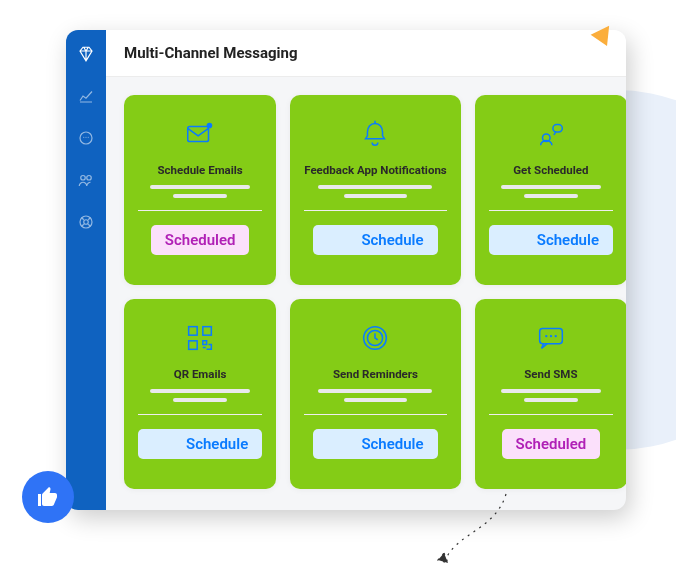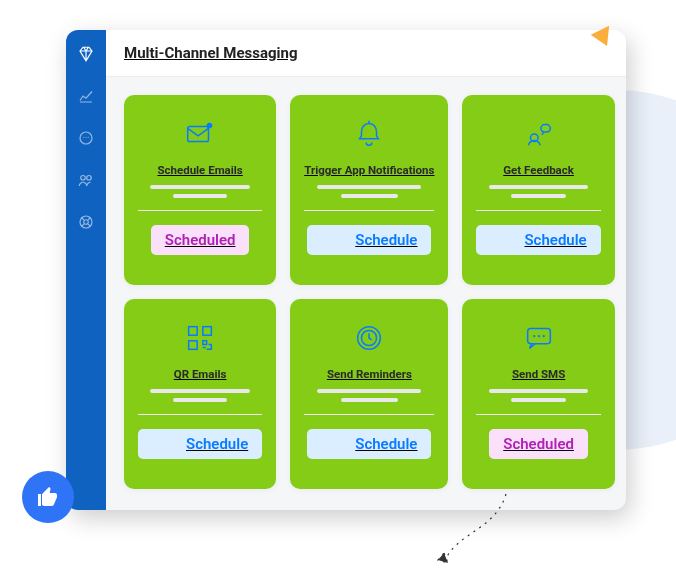--- a/index.html
+++ b/index.html
@@ -88,21 +88,20 @@
     opacity: 0.55;
     display:flex; align-items:center; justify-content:center;
   }
   .sidebar .nav-icon svg { width:18px; height:18px; stroke:#fff; fill:none; stroke-width:1.6; }
   .sidebar .nav-icon.active { opacity: 1; }
   .main {
     flex: 1;
     display: flex;
     flex-direction: column;
     min-width: 0;
-    text-decoration: underline;
   }
   .header {
     background: #fff;
     padding: 14px 18px;
     font-weight: 700;
     font-size: 15px;
     color: #222;
     border-bottom: 1px solid #ececec;
   }
   .grid {
@@ -233,39 +232,39 @@
       </div>
 
       <div class="card">
         <div class="icon-box">
           <svg viewBox="0 0 36 36">
               <path d="M18 7c-5 0-8 4-8 9v4l-2 3h20l-2-3v-4c0-5-3-9-8-9z"></path>
               <path d="M18 7V4"></path>
               <path d="M15 27a3 3 0 006 0"></path>
             </svg>
         </div>
-        <div class="title">Trigger App Notifications</div>
+        <div class="title">Feedback App Notifications</div>
         <div class="ph-lines">
             <div class="line"></div>
             <div class="line short"></div>
           </div>
         <div class="divider"></div>
         <div class="badge blue">Schedule</div>
       </div>
 
       <div class="card">
         <div class="icon-box">
           <svg viewBox="0 0 36 36">
               <circle cx="13" cy="22" r="4"></circle>
               <path d="M7 30c0-3 3-5 6-5s6 2 6 5"></path>
               <rect x="20" y="8" width="10" height="8" rx="4"></rect>
               <path d="M23 16l-2 3"></path>
             </svg>
         </div>
-        <div class="title">Get Feedback</div>
+        <div class="title">Get Scheduled</div>
         <div class="ph-lines">
             <div class="line"></div>
             <div class="line short"></div>
           </div>
         <div class="divider"></div>
         <div class="badge blue">Schedule</div>
       </div>
 
       <div class="card">
         <div class="icon-box">

